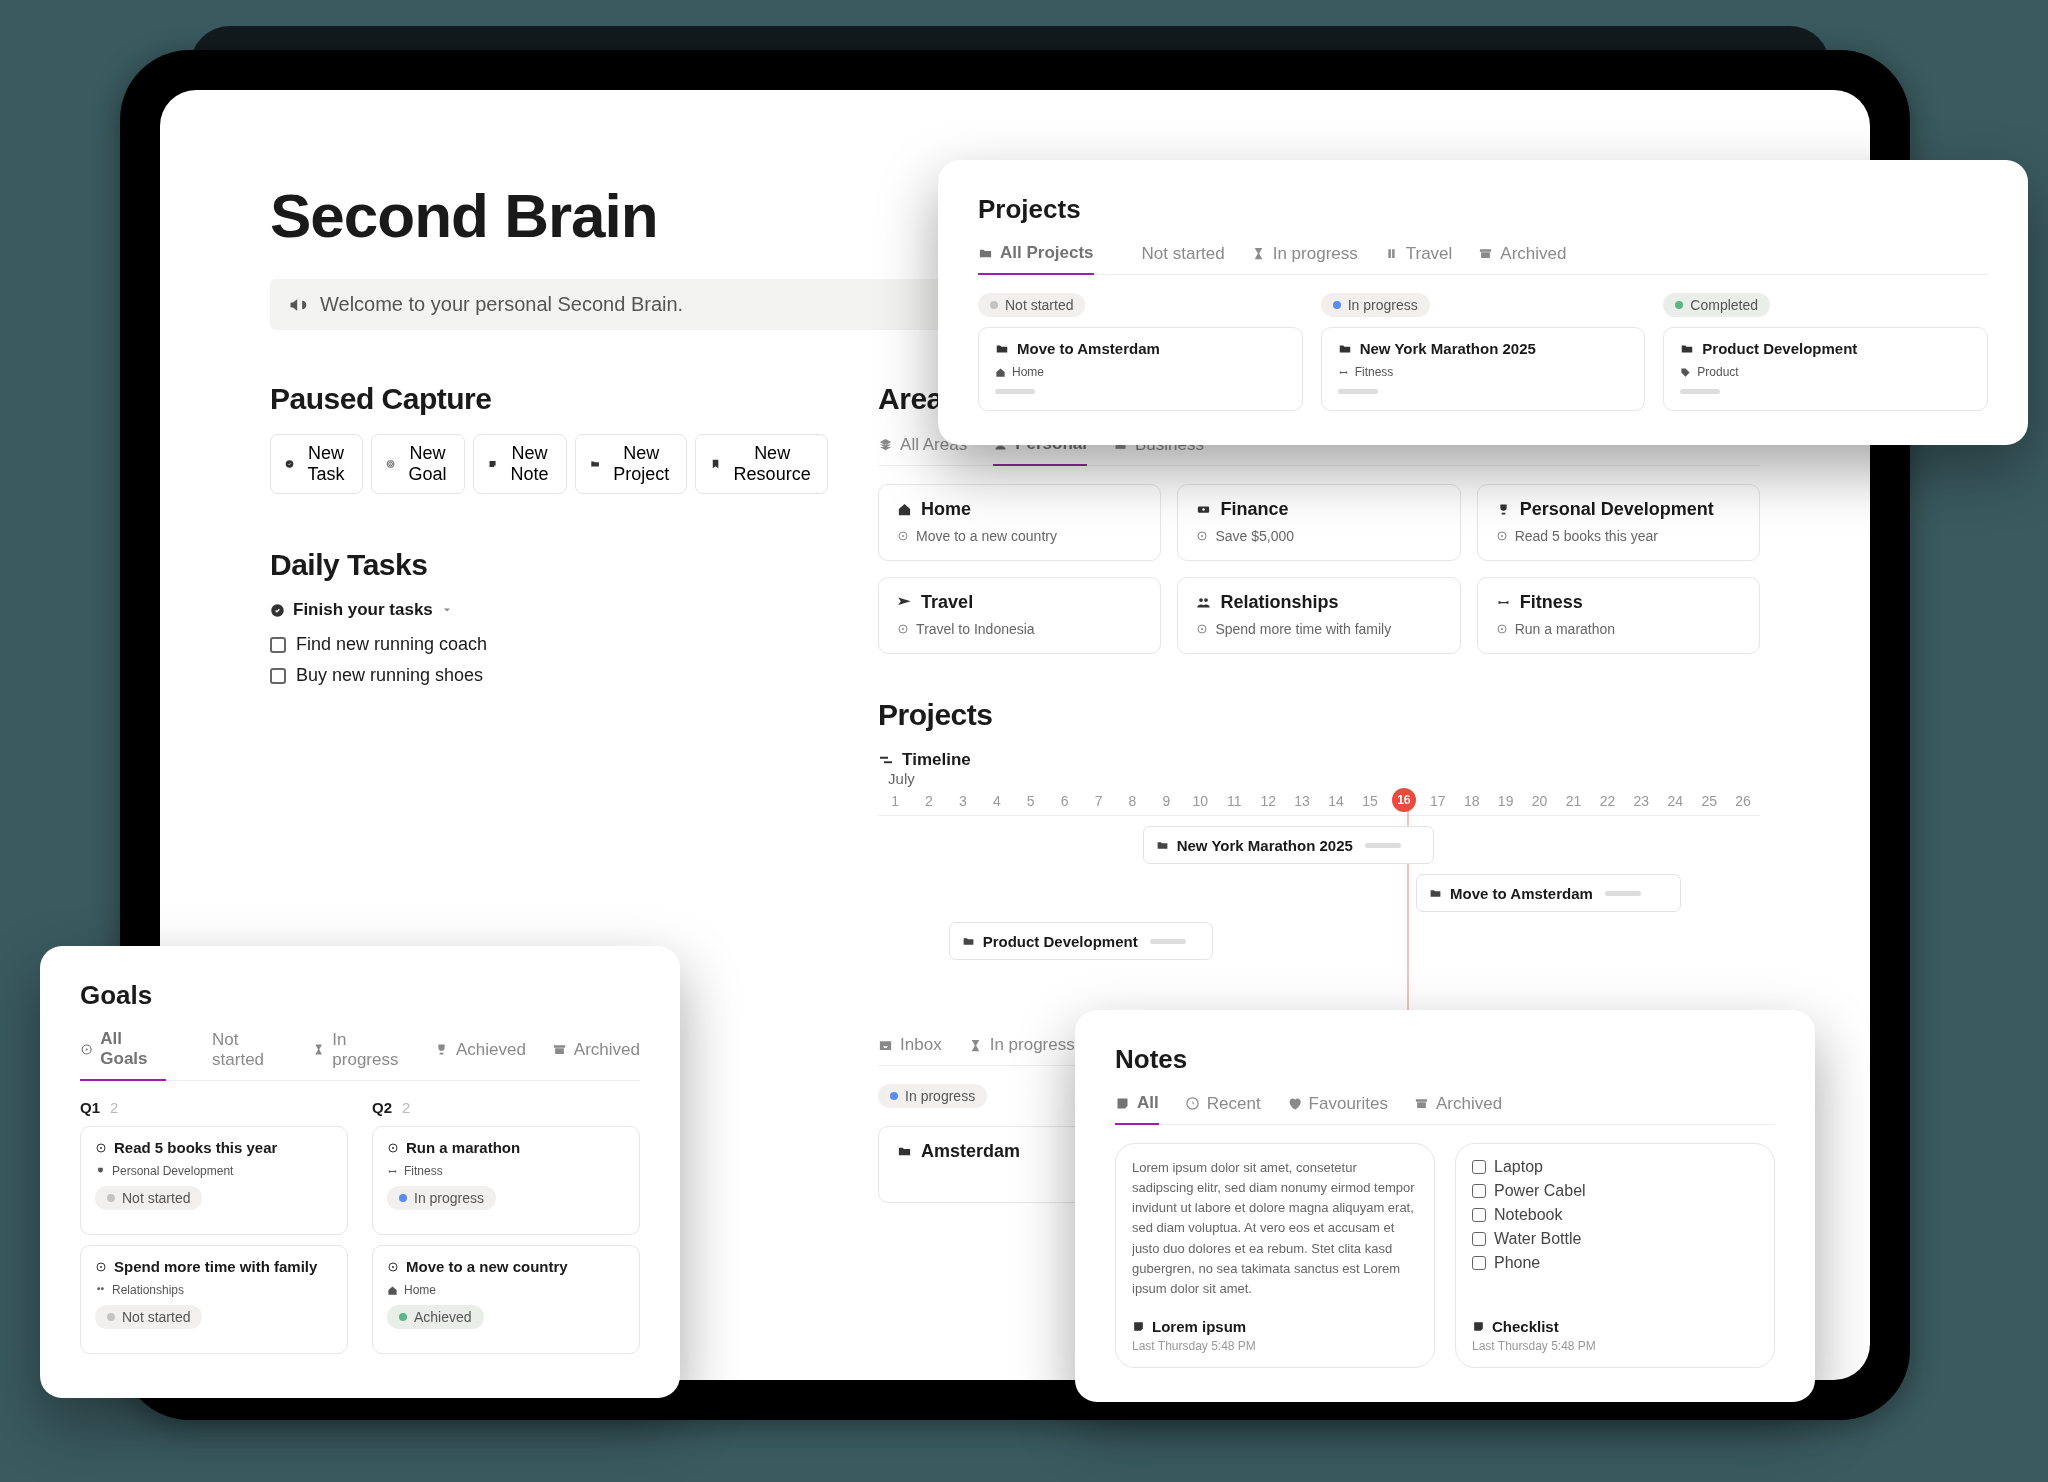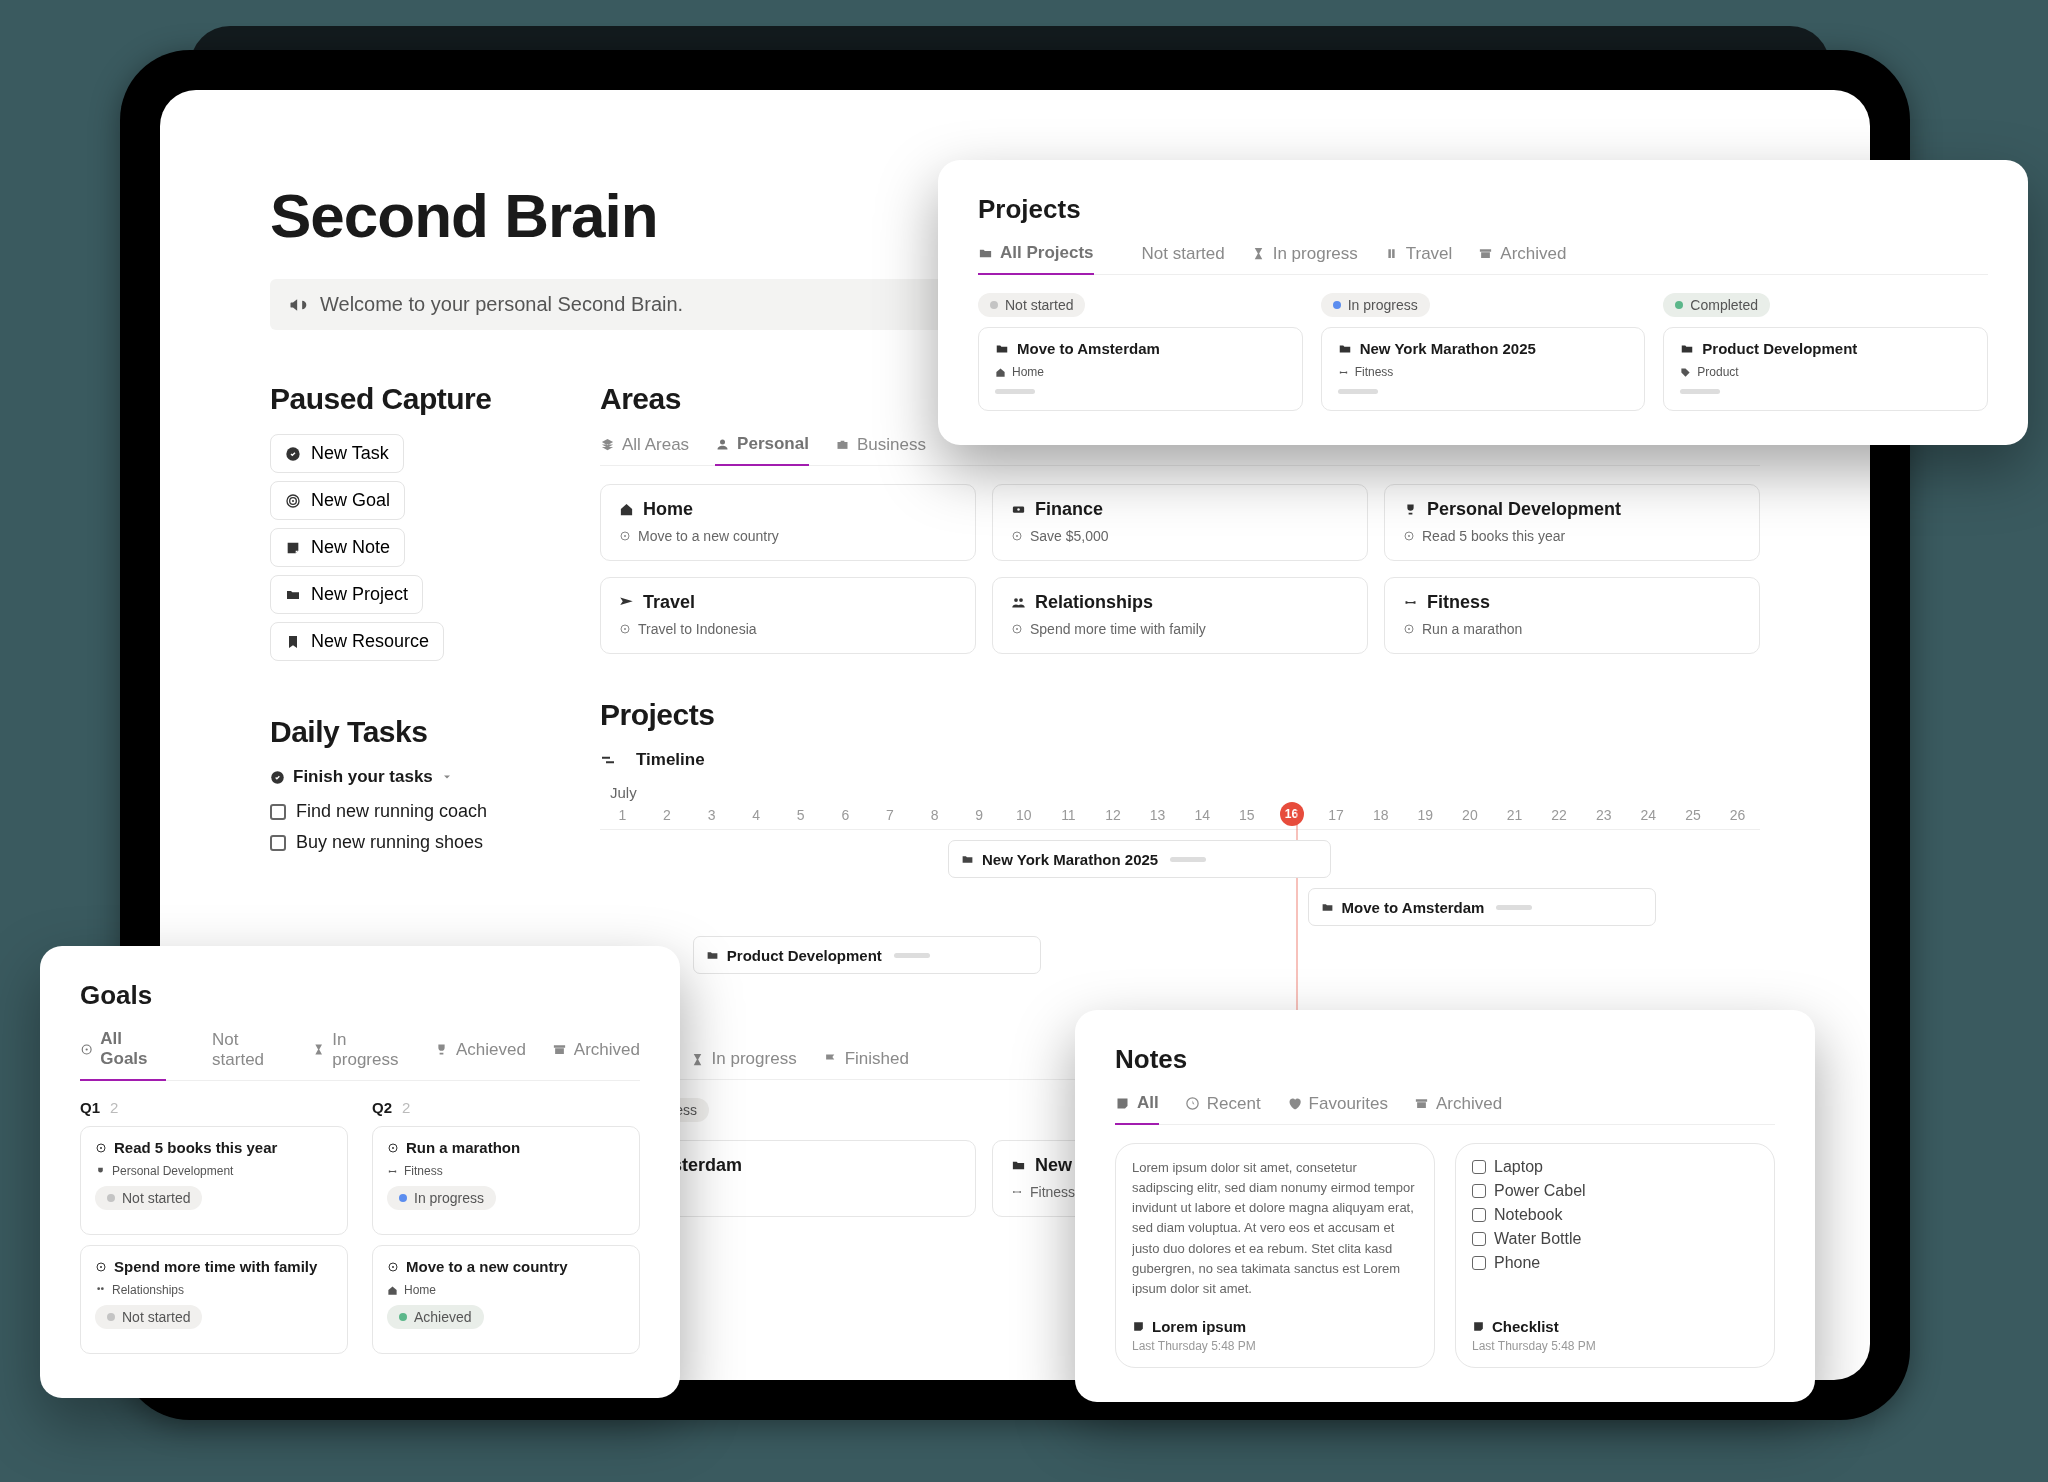--- a/index.html
+++ b/index.html
@@ -37,21 +37,21 @@
   h1.page-title { font-size: 62px; font-weight: 800; letter-spacing: -1px; margin-bottom: 28px; }
   .welcome-bar { display:flex; align-items:center; gap:12px; background:#f3f3f2; border-radius:6px; padding:14px 18px; font-size:20px; color:#555; }
   .welcome-bar svg { width:20px; height:20px; fill:#555; }
 
   .cols { display:flex; gap:50px; margin-top:52px; }
   .col-left { flex:0 0 280px; }
   .col-right { flex:1; }
 
   h2.sec { font-size:30px; font-weight:800; margin-bottom:18px; letter-spacing:-0.5px;}
 
-  .btnrow { display:flex; flex-direction:column; gap:8px; }
+  .btnrow { display:flex; flex-direction:row; gap:8px; }
   .pillbtn { display:flex; align-items:center; gap:10px; border:1px solid #e4e4e4; background:#fff; border-radius:8px; padding:8px 14px; font-size:18px; font-weight:500; width:fit-content; cursor:pointer;}
   .pillbtn svg { width:16px;height:16px;fill:#333; }
 
   .daily { margin-top:54px; }
   .daily-head { display:flex; align-items:center; gap:8px; font-size:17px; font-weight:700; margin-bottom:14px; cursor:pointer;}
   .daily-head svg.caret{width:12px;height:12px;fill:#888;}
   .tasklist { display:flex; flex-direction:column; gap:10px; font-size:18px; }
   .taskitem { display:flex; align-items:center; gap:10px; }
   .chk { width:16px; height:16px; border:2px solid #666; border-radius:3px; flex-shrink:0; }
 
@@ -61,21 +61,21 @@
   .tab svg{width:15px;height:15px;fill:currentColor;}
 
   .area-grid { display:grid; grid-template-columns:repeat(3,1fr); gap:16px; }
   .card { border:1px solid #e6e6e6; border-radius:10px; padding:14px 18px 16px; background:#fff;}
   .card-title { display:flex;align-items:center;gap:9px;font-size:18px;font-weight:700;margin-bottom:8px;}
   .card-title svg{width:15px;height:15px;fill:#333;}
   .card-sub { display:flex;align-items:center;gap:7px;font-size:14px;color:#666;}
   .card-sub svg{width:12px;height:12px;fill:#888;}
 
   .projects-section { margin-top:44px; }
-  .timeline-lbl { display:flex;align-items:center;gap:20px;font-size:17px;font-weight:700;margin-bottom:14px;}
+  .timeline-lbl { display:flex;align-items:center;gap:8px;font-size:17px;font-weight:700;}
   .tl-month { font-size:15px;color:#666;margin-bottom:6px; margin-left:10px;}
   .tl-head { display:flex; color:#999; font-size:14px; position:relative;}
   .tl-col { flex:1; text-align:center;}
   .tl-marker { position:absolute; top:-5px; width:24px;height:24px;border-radius:50%; background:#e74c3c; color:#fff; font-size:12px; display:flex; align-items:center; justify-content:center; font-weight:600;}
   .tl-rows { position:relative; margin-top:6px; border-top:1px solid #eee; }
   .tl-bar { position:absolute; height:38px; background:#fff; border:1px solid #e3e3e3; border-radius:7px; display:flex; align-items:center; gap:8px; padding:0 12px; font-size:15px; font-weight:600;}
   .tl-bar svg{width:13px;height:13px;fill:#444;}
   .tl-prog { width:36px; height:5px; background:#ddd; border-radius:3px; margin-left:4px;}
   .tl-today-line { position:absolute; top:-26px; bottom:-200px; width:2px; background:#e74c3c; opacity:.35;}
 

